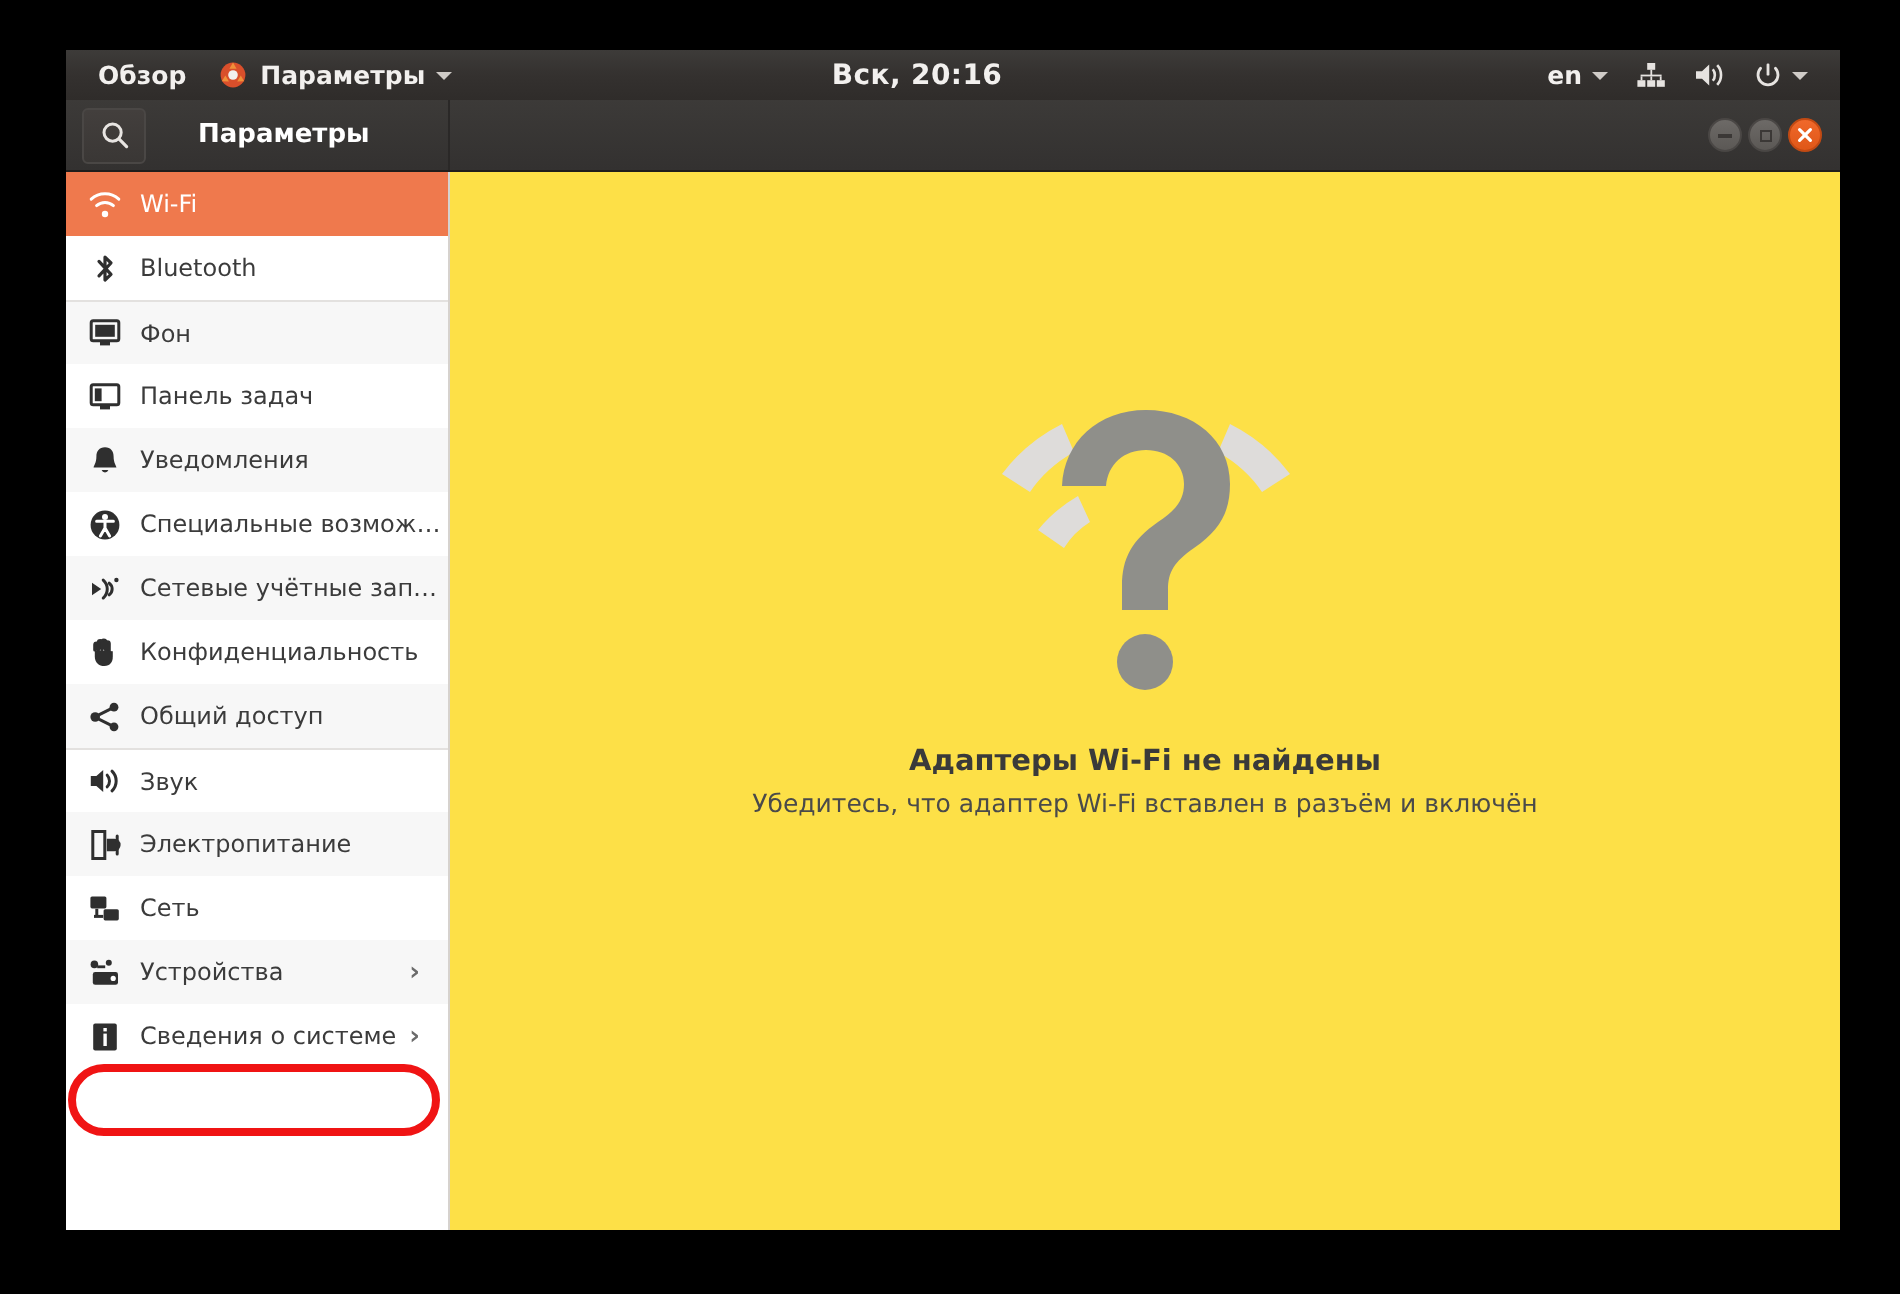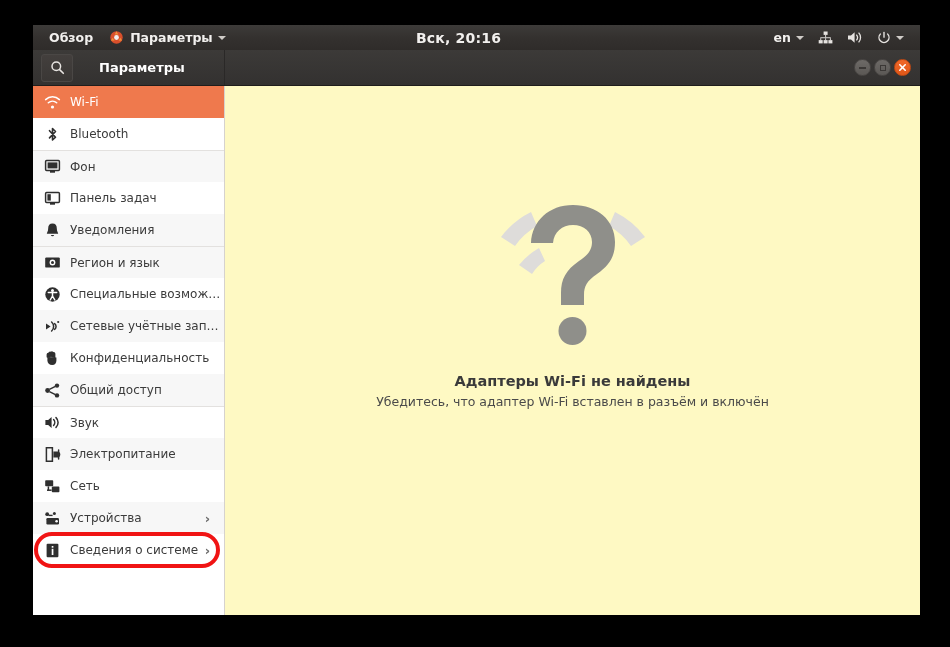--- a/index.html
+++ b/index.html
@@ -237,21 +237,21 @@
     border: 4px solid #f01414;
     border-radius: 19px;
     box-sizing: border-box;
     pointer-events: none;
     z-index: 5;
   }
 
   
   #content {
     flex: 1;
-    background: #fef9c3;
+    background: #fde047;
     display: flex;
     flex-direction: column;
     align-items: center;
     justify-content: center;
     position: relative;
     box-sizing: border-box;
     padding-bottom: 92px;
   }
   #placeholder-graphic {
     width: 160px;
@@ -420,30 +420,20 @@
               <span class="side-label">Панель задач</span>
             </div>
             <div class="side-item alt">
               <span class="side-icon">
                 <svg width="17" height="17" viewBox="0 0 17 17">
                   <path d="M8.5 1.6 C5.6 1.6 4.2 3.6 4.2 6.2 C4.2 9.6 2.8 10.6 2.8 11.8 L14.2 11.8 C14.2 10.6 12.8 9.6 12.8 6.2 C12.8 3.6 11.4 1.6 8.5 1.6 Z" fill="currentColor"></path>
                   <path d="M6.8 13 A1.8 1.8 0 0 0 10.2 13 Z" fill="currentColor"></path>
                 </svg>
               </span>
               <span class="side-label">Уведомления</span>
-            </div>
-            <div class="side-item alt sep-top">
-              <span class="side-icon">
-                <svg width="17" height="17" viewBox="0 0 17 17">
-                  <rect x="1.2" y="3.4" width="14.6" height="10.2" rx="1.2" fill="currentColor"></rect>
-                  <circle cx="8.5" cy="8.5" r="2.9" fill="#ffffff"></circle>
-                  <circle cx="8.5" cy="8.5" r="1.5" fill="currentColor"></circle>
-                </svg>
-              </span>
-              <span class="side-label">Регион и язык</span>
             </div>
             <div class="side-item">
               <span class="side-icon">
                 <svg width="17" height="17" viewBox="0 0 17 17">
                   <circle cx="8.5" cy="8.5" r="7.2" fill="currentColor"></circle>
                   <circle cx="8.5" cy="4.5" r="1.5" fill="#ffffff"></circle>
                   <path d="M4.3 6.6 L12.7 6.6 M8.5 6.6 L8.5 10 M8.5 10 L6.2 14 M8.5 10 L10.8 14" stroke="#ffffff" stroke-width="1.5" stroke-linecap="round" fill="none"></path>
                 </svg>
               </span>
               <span class="side-label">Специальные возможности</span>

